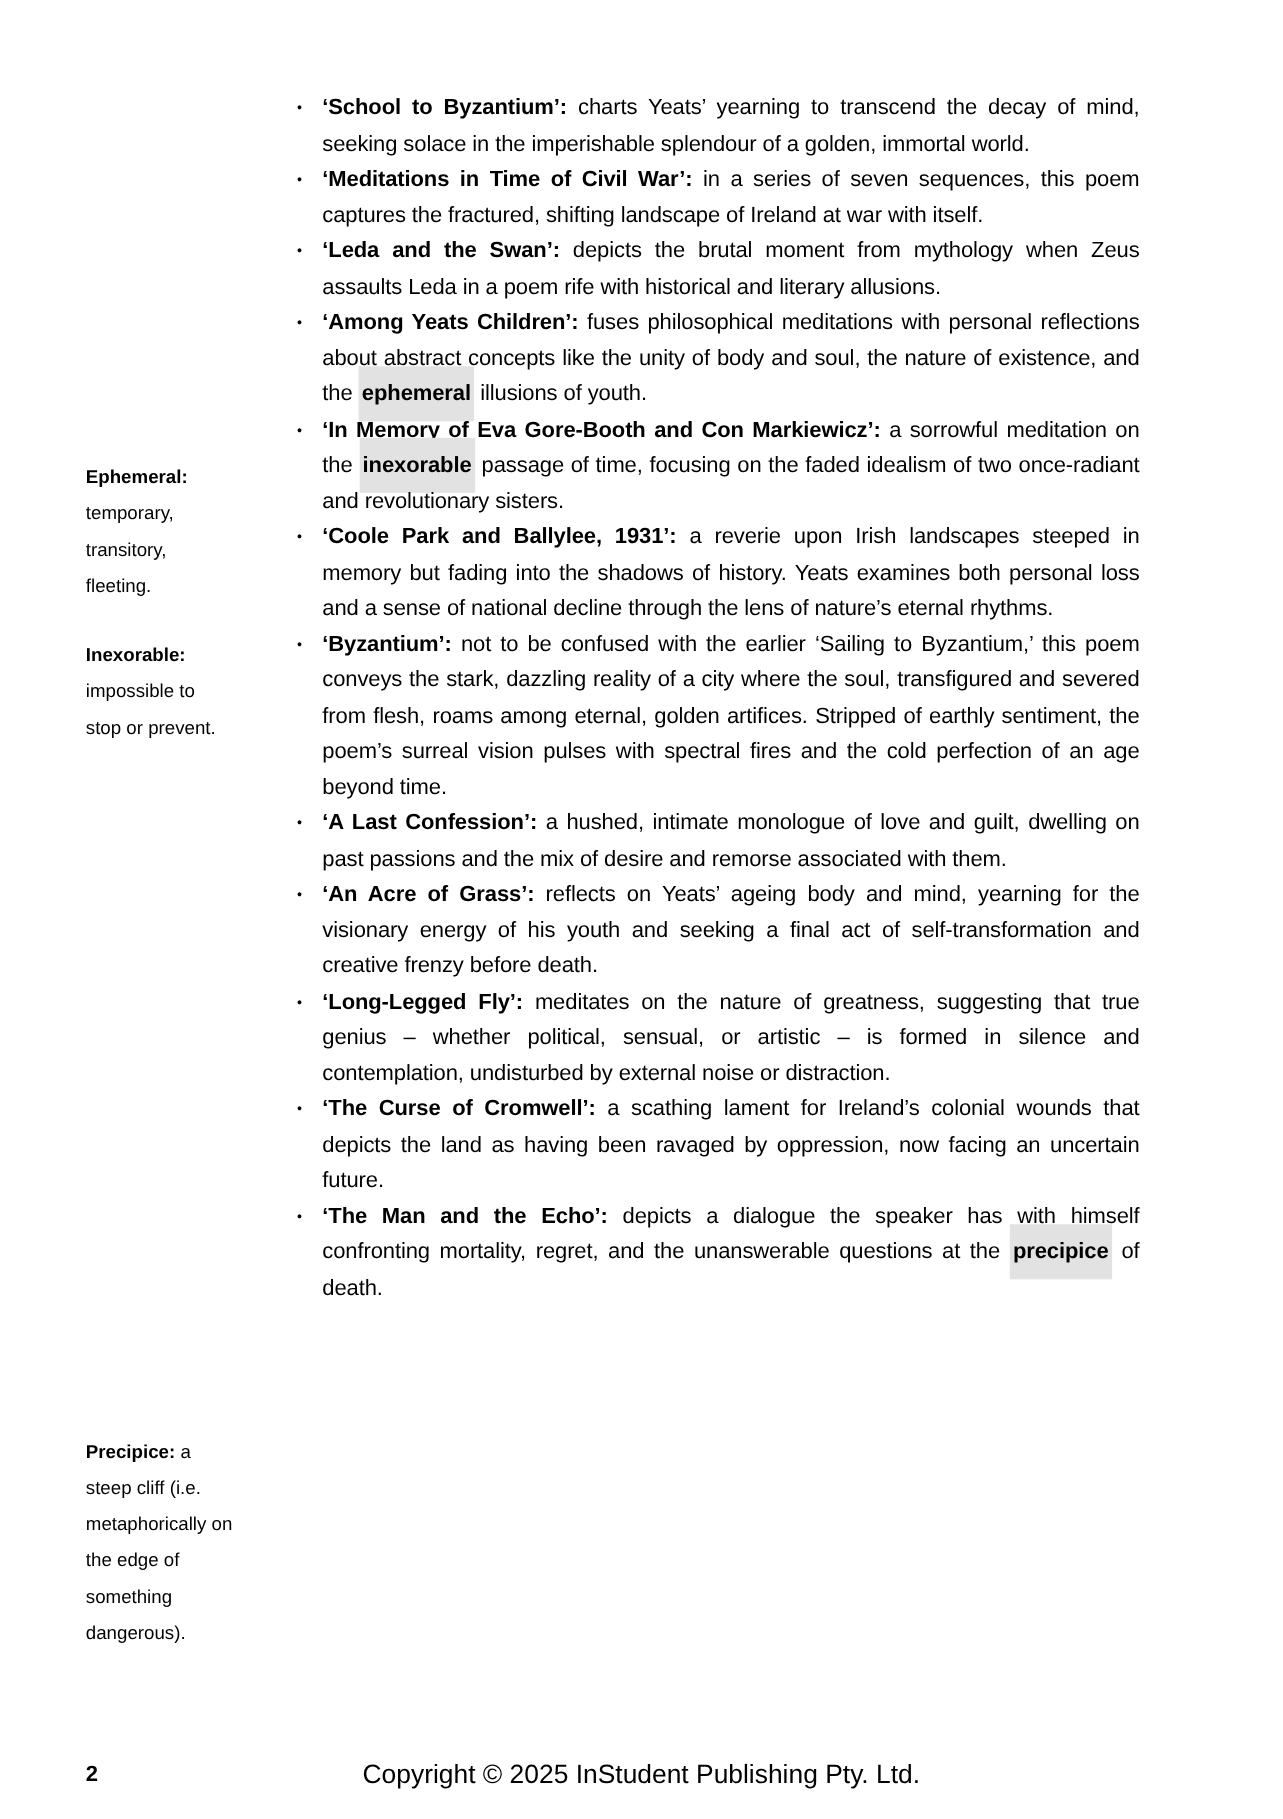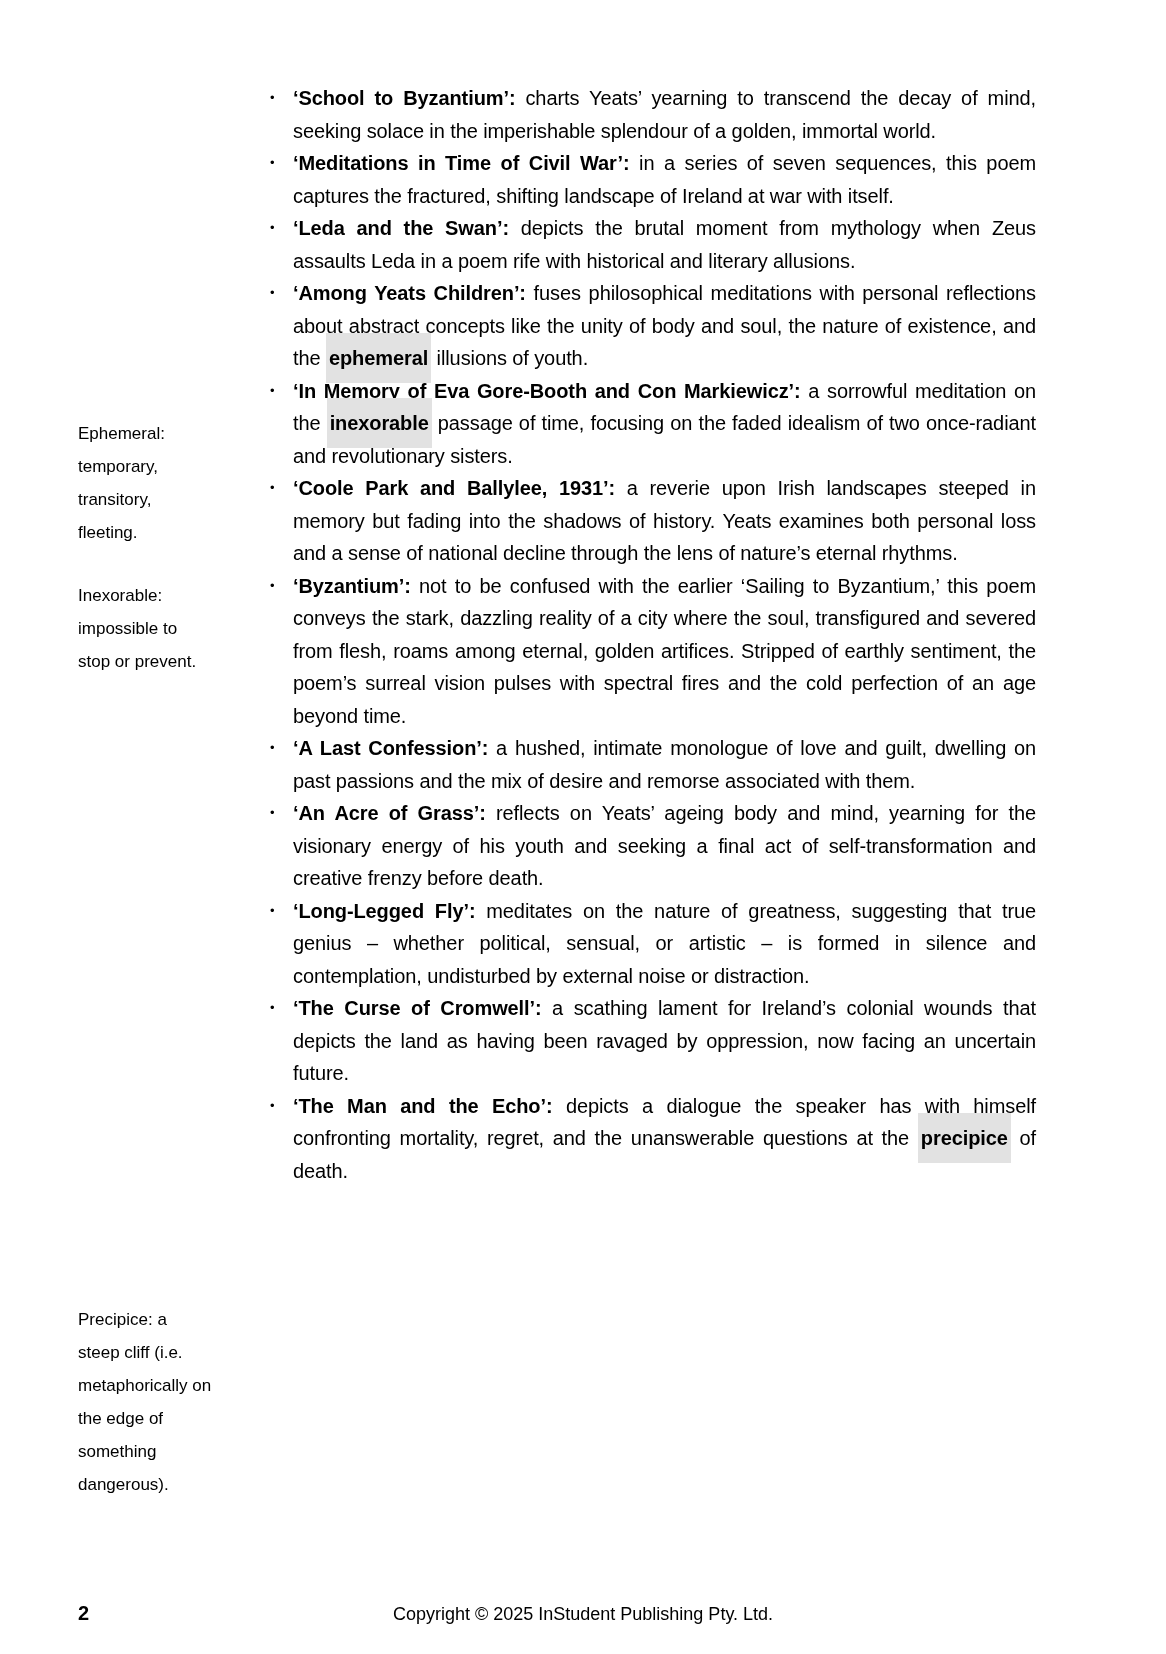--- a/index.html
+++ b/index.html
@@ -30,34 +30,34 @@
   }
   .seg-b { font-weight: bold; }
   .seg-hl { font-weight: bold; background: #e2e2e2; padding: 14px 3px; }
 
   
   .margin-note {
     position: absolute; left: 78px; width: 134px;
     font-size: 17px; line-height: 33px;
     text-align: left;
   }
-  .margin-note .term { font-weight: normal; }
+  .margin-note .term { font-weight: bold; }
   #margin-note-0 { top: 417px; }
   #margin-note-1 { top: 579px; }
   #margin-note-2 { top: 1303px; }
 
   
   .footer { position: absolute; left: 0; top: 1600px; width: 1166px; height: 30px; }
   .page-number {
     position: absolute; left: 78px; top: 0;
     font-size: 20px; font-weight: bold; line-height: 26px;
   }
   .copyright {
     position: absolute; left: 0; top: 2px; width: 1166px;
-    text-align: center; font-size: 18px; line-height: 24px;
+    text-align: center; font-size: 24px; line-height: 24px;
   }
 </style>
 </head>
 <body>
 
 <div class="page">
 
   <aside>
     <div class="margin-note" id="margin-note-0">
       <span class="term">Ephemeral:</span>

